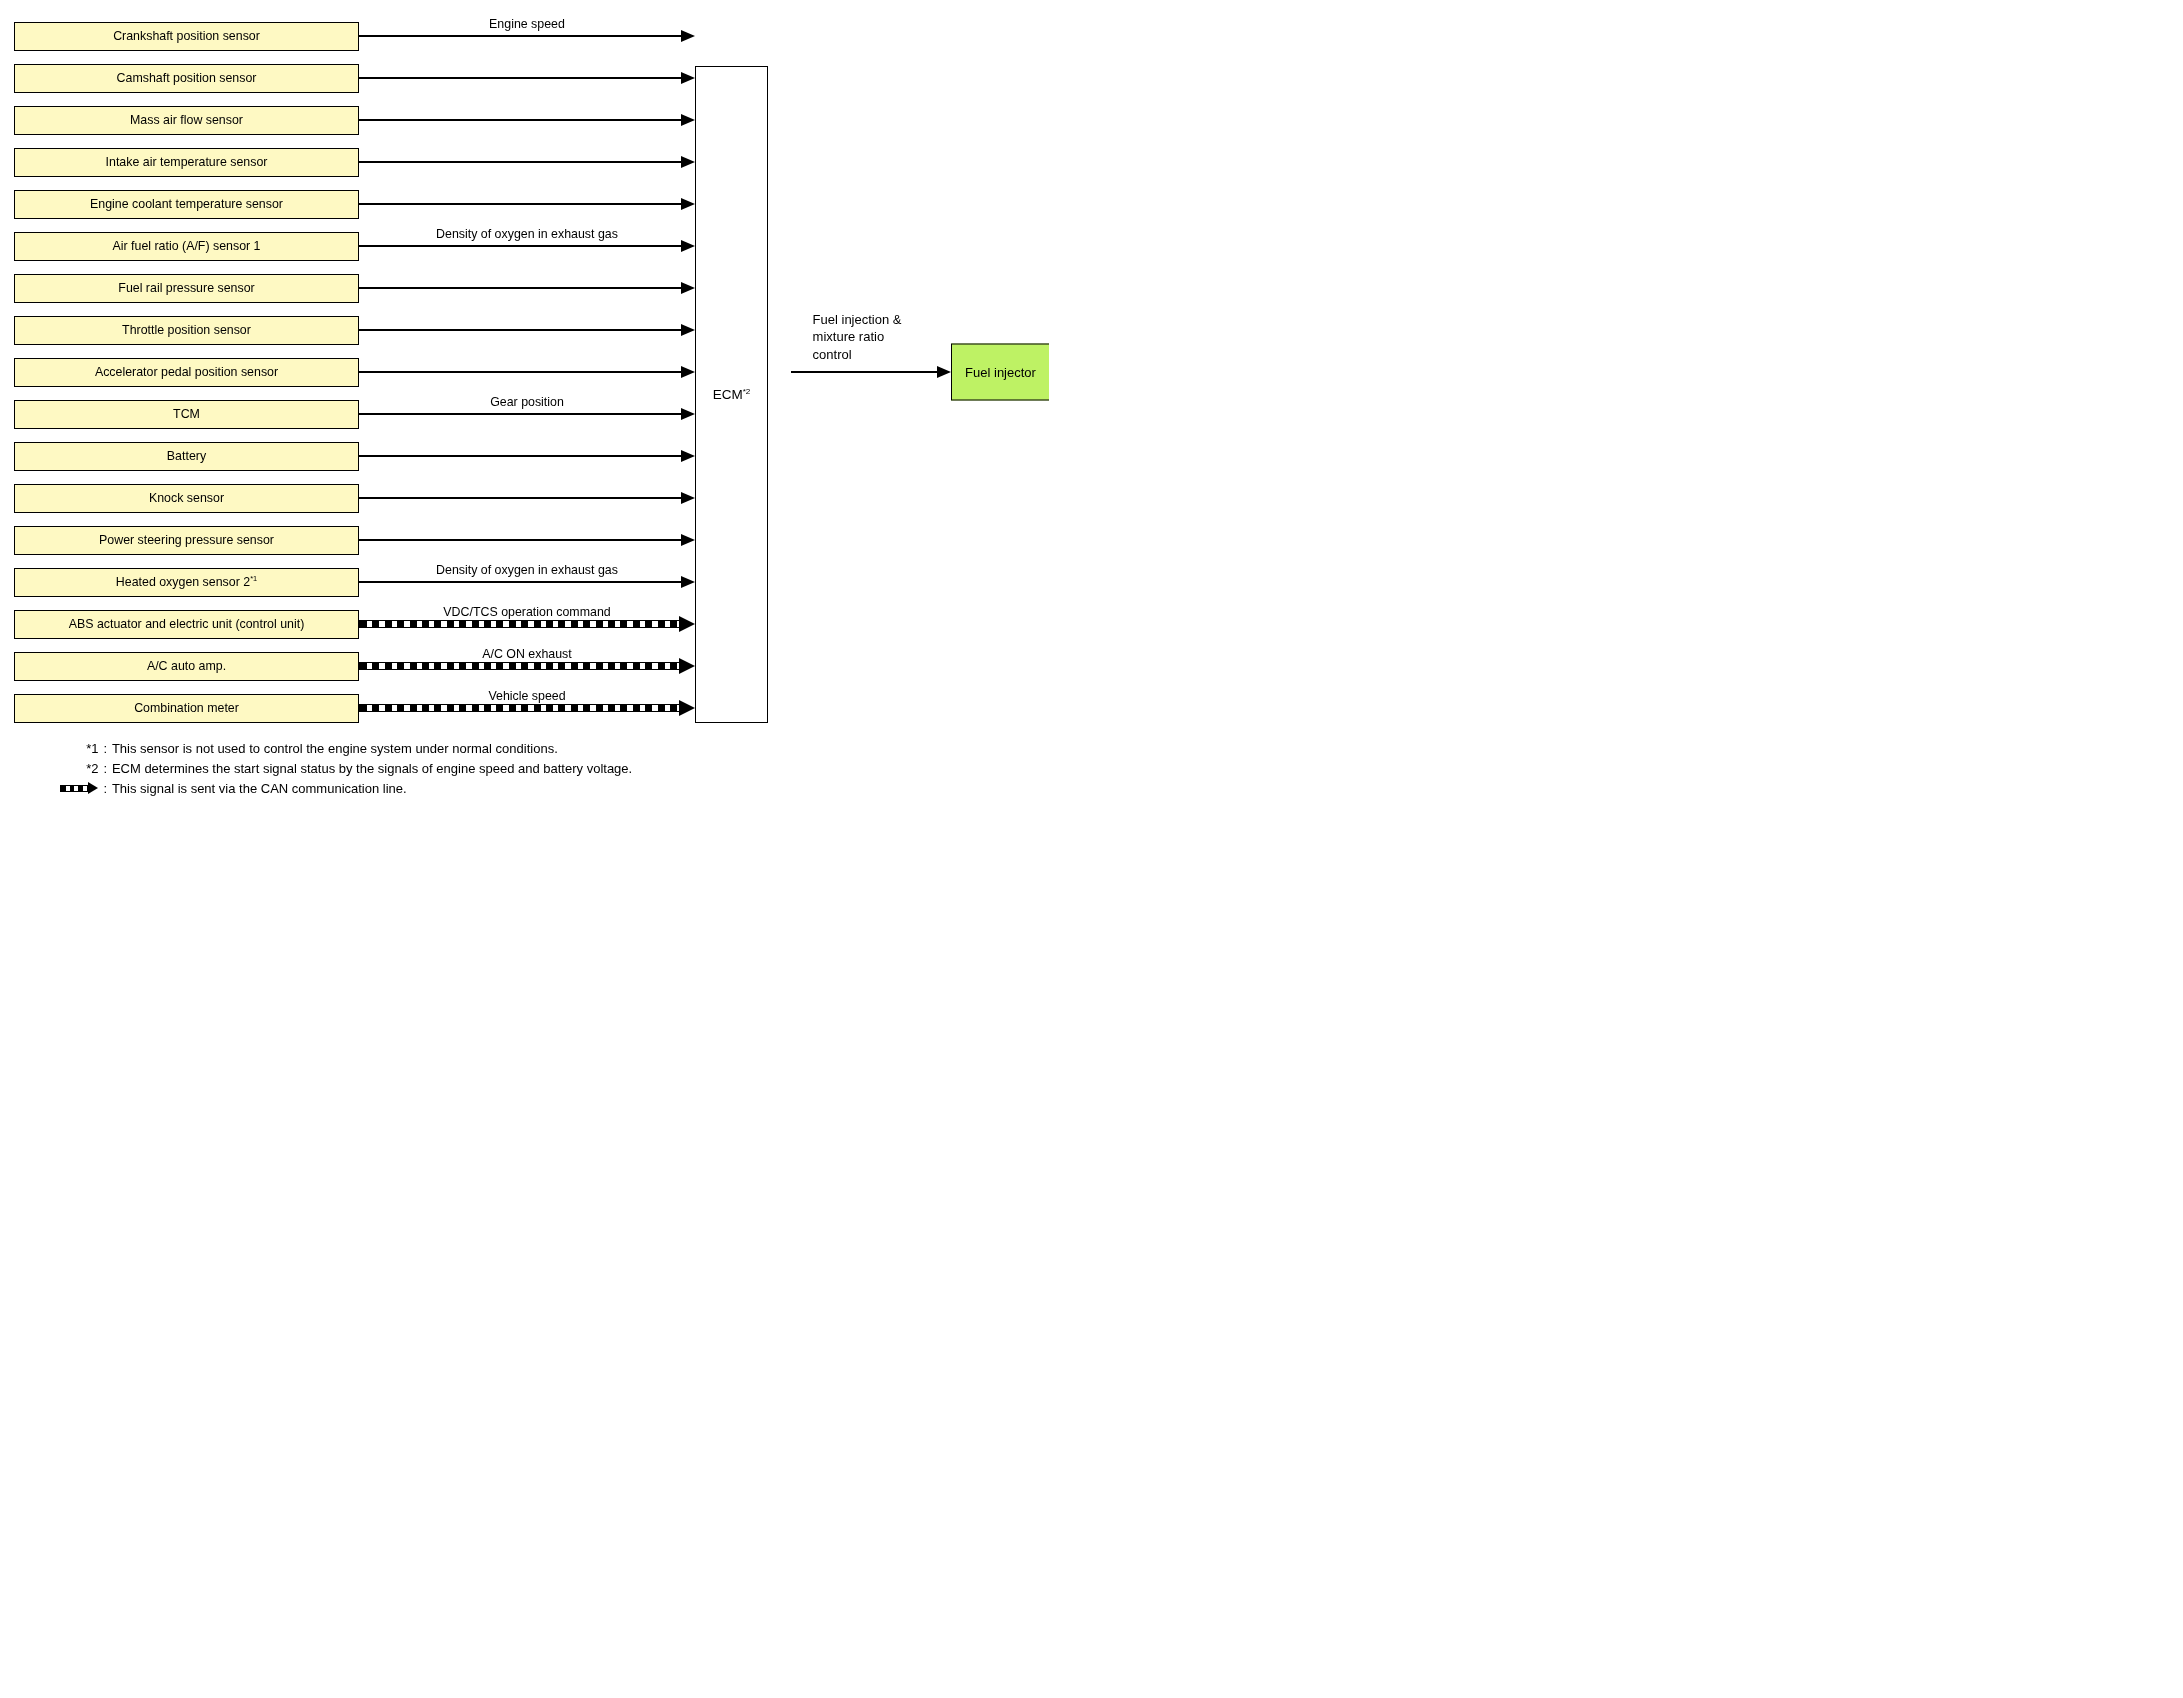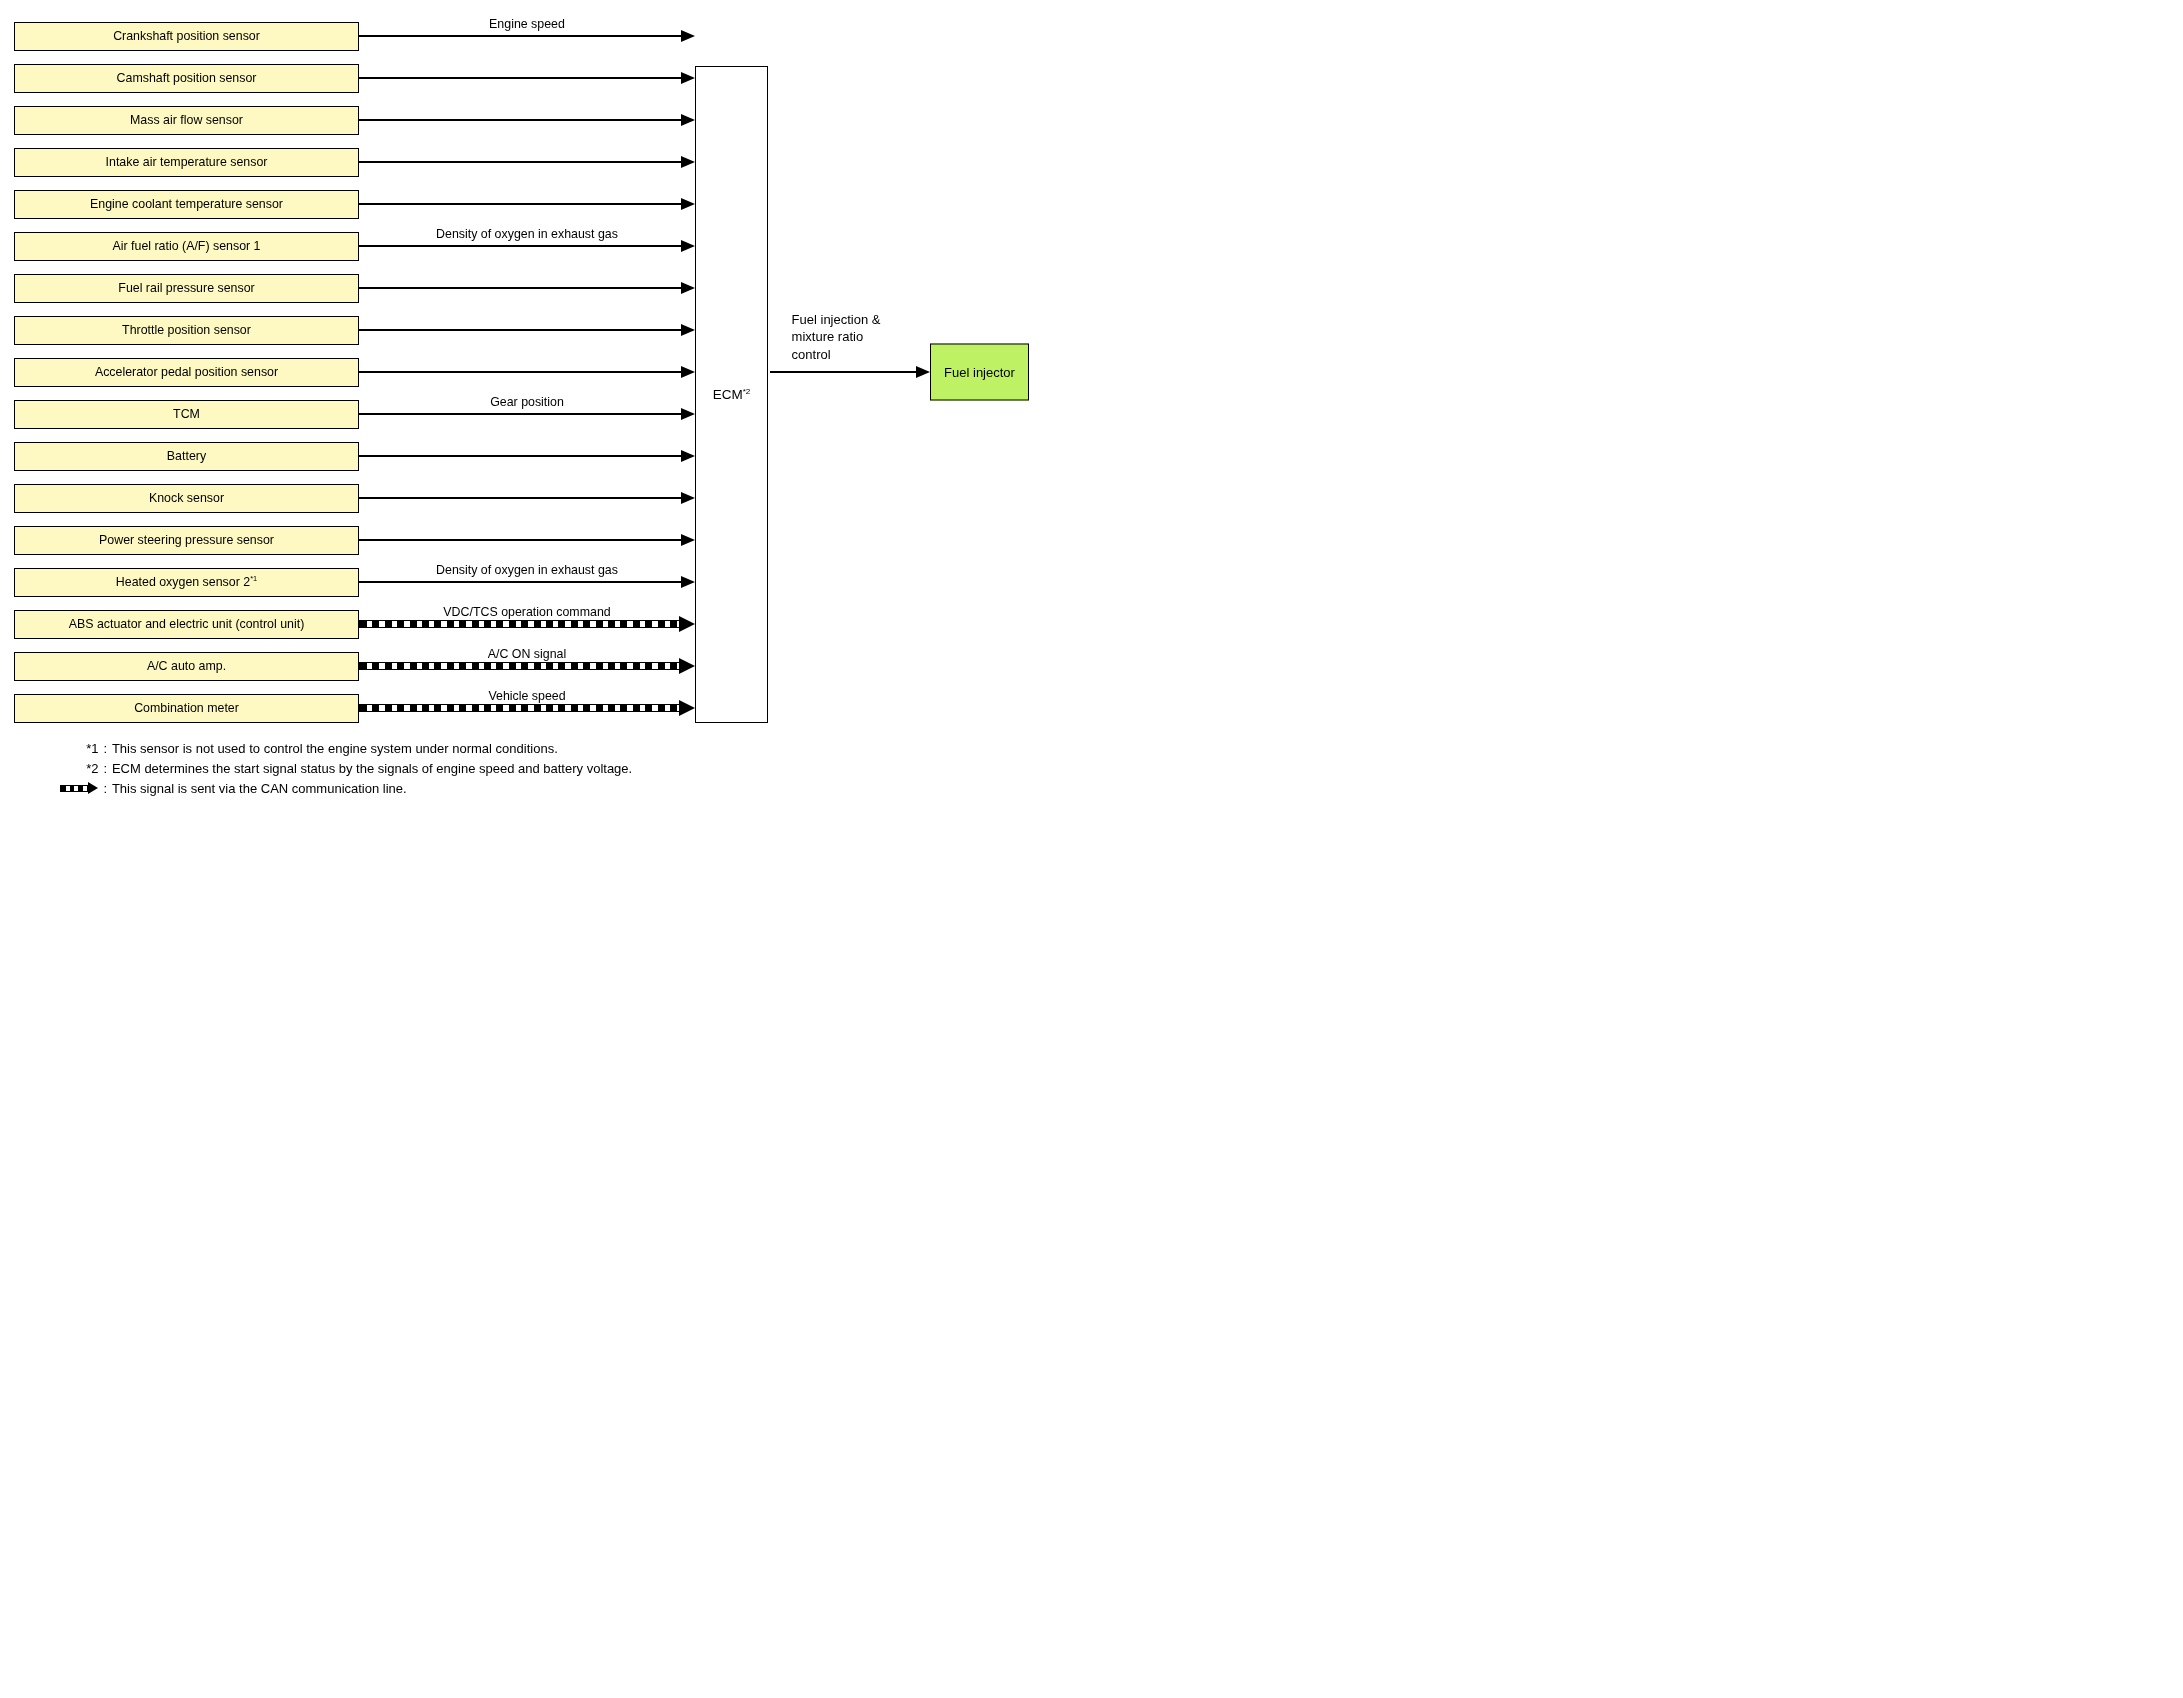--- a/index.html
+++ b/index.html
@@ -88,21 +88,21 @@
     align-items: center;
     justify-content: center;
     font-size: 13.5px;
     margin-top: 44px;
   }
   .sup { font-size: 60%; vertical-align: super; line-height: 0; }
 
   
   .output-col {
     position: absolute;
-    left: 756px; top: 0;
+    left: 777px; top: 0;
     width: 259px; height: 100%;
   }
   .output-label {
     position: absolute;
     left: 21.6px;
     bottom: calc(50% + 8.6px);
     font-size: 13px;
     line-height: 1.35;
     white-space: pre-line;
   }
@@ -336,21 +336,21 @@
         <div class="line"></div>
         <div class="head"></div>
       </div>
     </div>
   </div>
         <div class="row">
     <div class="sensor-box">
       <span class="box-label"><span>A/C auto amp.</span></span>
     </div>
     <div class="arrow-area">
-      <div class="signal-label">A/C ON signal</div>
+      <div class="signal-label">A/C ON exhaust</div>
       <div class="arrow can">
         <div class="line"></div>
         <div class="head"></div>
       </div>
     </div>
   </div>
         <div class="row">
     <div class="sensor-box">
       <span class="box-label"><span>Combination meter</span></span>
     </div>

